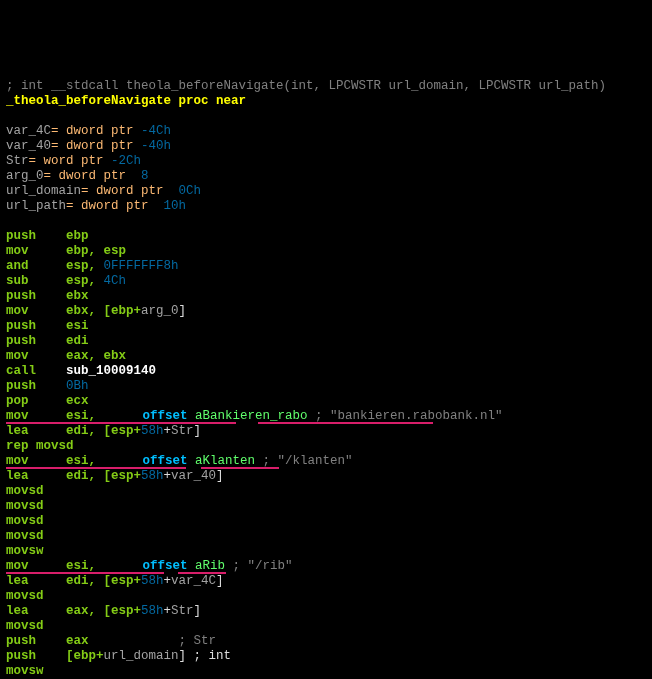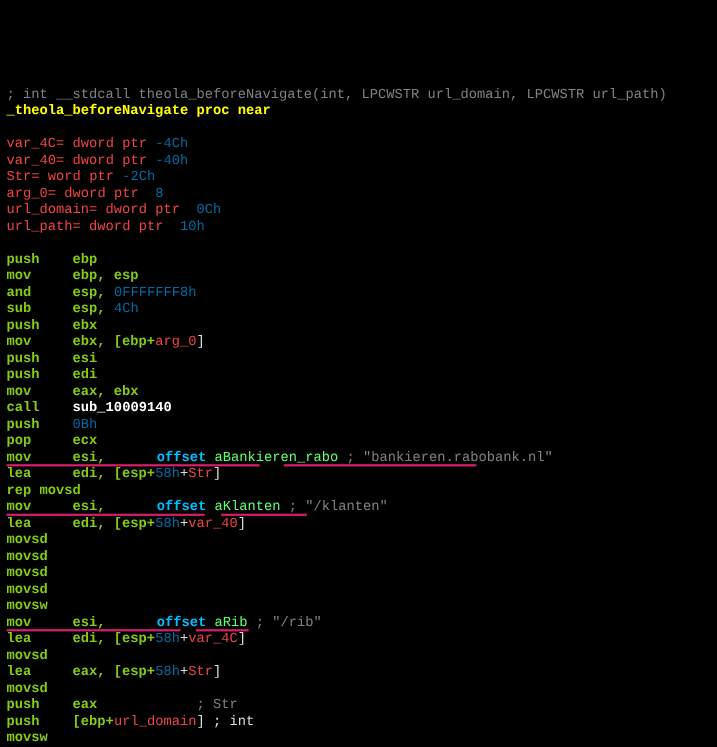--- a/index.html
+++ b/index.html
@@ -12,22 +12,22 @@
     line-height: 15px;
     white-space: pre;
     width: 652px;
     height: 679px;
     box-sizing: border-box;
     overflow: hidden;
     position: relative;
   }
   .comment-block { color: #808080; }
   .proc-title    { color: #ffff00; font-weight: bold; }
-  .varname       { color: #ef4444; }
-  .eqstr         { color: #ef4444; font-family: Liberation Mono, monospace; }
+  .varname       { color: #a3a3a3; }
+  .eqstr         { color: #fdba74; font-family: Liberation Mono, monospace; }
   .hex           { color: #0369a1; }
   .opcode        { color: #84cc16; font-weight: bold; }
   .operand       { color: #dddddd; }
   .kw            { color: #00bfff; font-weight: bold; margin-left: 39px; }
   .funcref       { color: #ffffff; font-weight: bold; }
   .stringref     { color: #60ff6c; margin-top: 12px; }
   .stringcomment { color: #808080; }
   .line { position: relative; text-align: center; }
   .underline {
     position: absolute;

